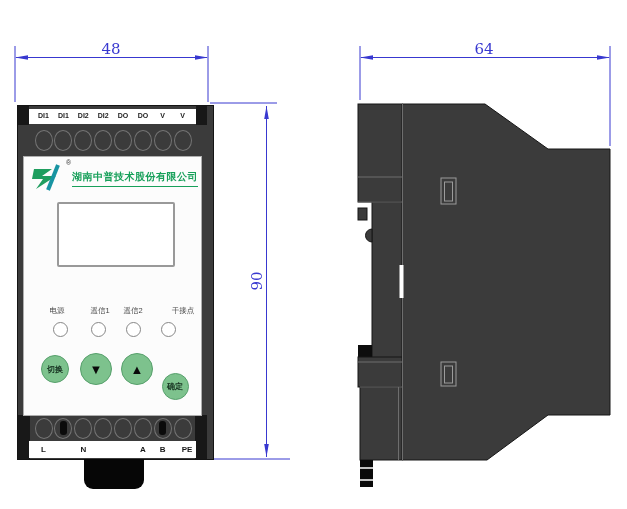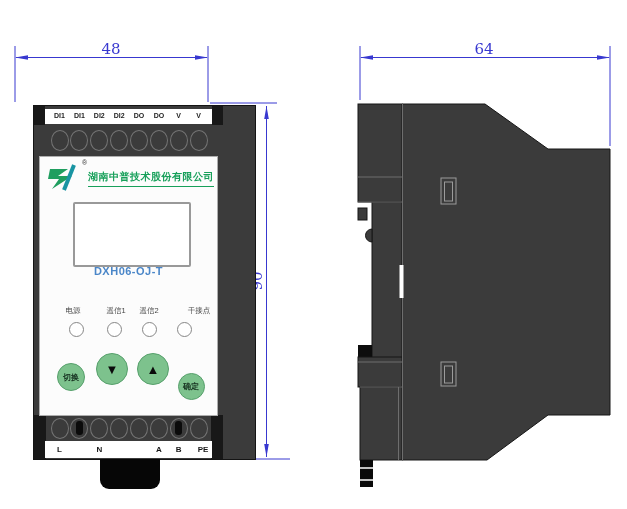--- a/index.html
+++ b/index.html
@@ -15,22 +15,22 @@
   .overlay { position:absolute; left:0; top:0; }
   .dim line { stroke:var(--dimension,#3838d0); stroke-width:1; }
   .dim polygon { fill:var(--dimension,#3838d0); }
   .dimtext { fill:var(--dimension,#3838d0); font-family:"DejaVu Serif","Liberation Serif",serif; font-size:15px; }
   .sv-body { fill:var(--body-gray,#3b3b3b); stroke:#161616; stroke-width:1; }
   .sv-seam { stroke:#6e6e6e; stroke-width:1; }
   .sv-slot { fill:none; stroke:#9b9b9b; stroke-width:1; }
 
   
   .device {
-    position:absolute; left:17px; top:105px; width:223px; height:355px;
-    background:var(--body-gray,#3b3b3b); border:1px solid #141414; box-sizing:border-box;margin-left:16px;
+    position:absolute; left:17px; top:105px; width:197px; height:355px;
+    background:var(--body-gray,#3b3b3b); border:1px solid #141414; box-sizing:border-box;
   }
   .corner { position:absolute; background:#181818; }
   .c-tl { left:0; top:0; width:11px; height:19px; }
   .c-tr { left:178px; top:0; width:11px; height:19px; }
   .c-bl { left:0; top:309px; width:12px; height:44px; }
   .c-br { left:177px; top:309px; width:12px; height:44px; }
 
   .tstrip { position:absolute; left:11px; top:3px; width:167px; height:15px; background:#fff; }
   .tlabel { position:absolute; top:3px; transform:translateX(-50%); font-size:7px; font-weight:bold; color:#222; white-space:nowrap; }
 
@@ -177,33 +177,32 @@
     <div class="panel">
       <svg class="logo" width="38" height="28" viewBox="0 0 38 28">
         <polygon points="3,6 21,6 11,13 25,13 5,26 12,16 1,16" fill="#1f9e5f"></polygon>
         <path d="M27,2 L17,27" stroke="#1894a2" stroke-width="4" fill="none"></path>
       </svg>
       <span class="regmark">®</span>
       <span class="company">湖南中普技术股份有限公司</span>
 
       <div class="lcd"></div>
 
-      <div class="model">DXH06-OJ-T</div>
 
       <span class="ledlabel" style="left:33px">电源</span>
       <span class="ledlabel" style="left:76px">遥信1</span>
       <span class="ledlabel" style="left:109px">遥信2</span>
       <span class="ledlabel" style="left:159px">干接点</span>
 
       <div class="led" style="left:29px"></div>
       <div class="led" style="left:66.5px"></div>
       <div class="led" style="left:101.5px"></div>
       <div class="led" style="left:136.5px"></div>
 
-      <button class="btn" style="left:17px;top:206px;width:28px;height:28px">切换</button>
+      <button class="btn" style="left:17px;top:198px;width:28px;height:28px">切换</button>
       <button class="btn arrow" style="left:56px;top:196px;width:32px;height:32px">▼</button>
       <button class="btn arrow" style="left:97px;top:196px;width:32px;height:32px">▲</button>
       <button class="btn" style="left:137.5px;top:216px;width:27px;height:27px">确定</button>
     </div>
 
     <div class="circ" style="left:16.5px;top:312px"></div>
     <div class="circ" style="left:36.4px;top:312px">
       <div class="slotpill"></div>
     </div>
     <div class="circ" style="left:56.3px;top:312px"></div>

